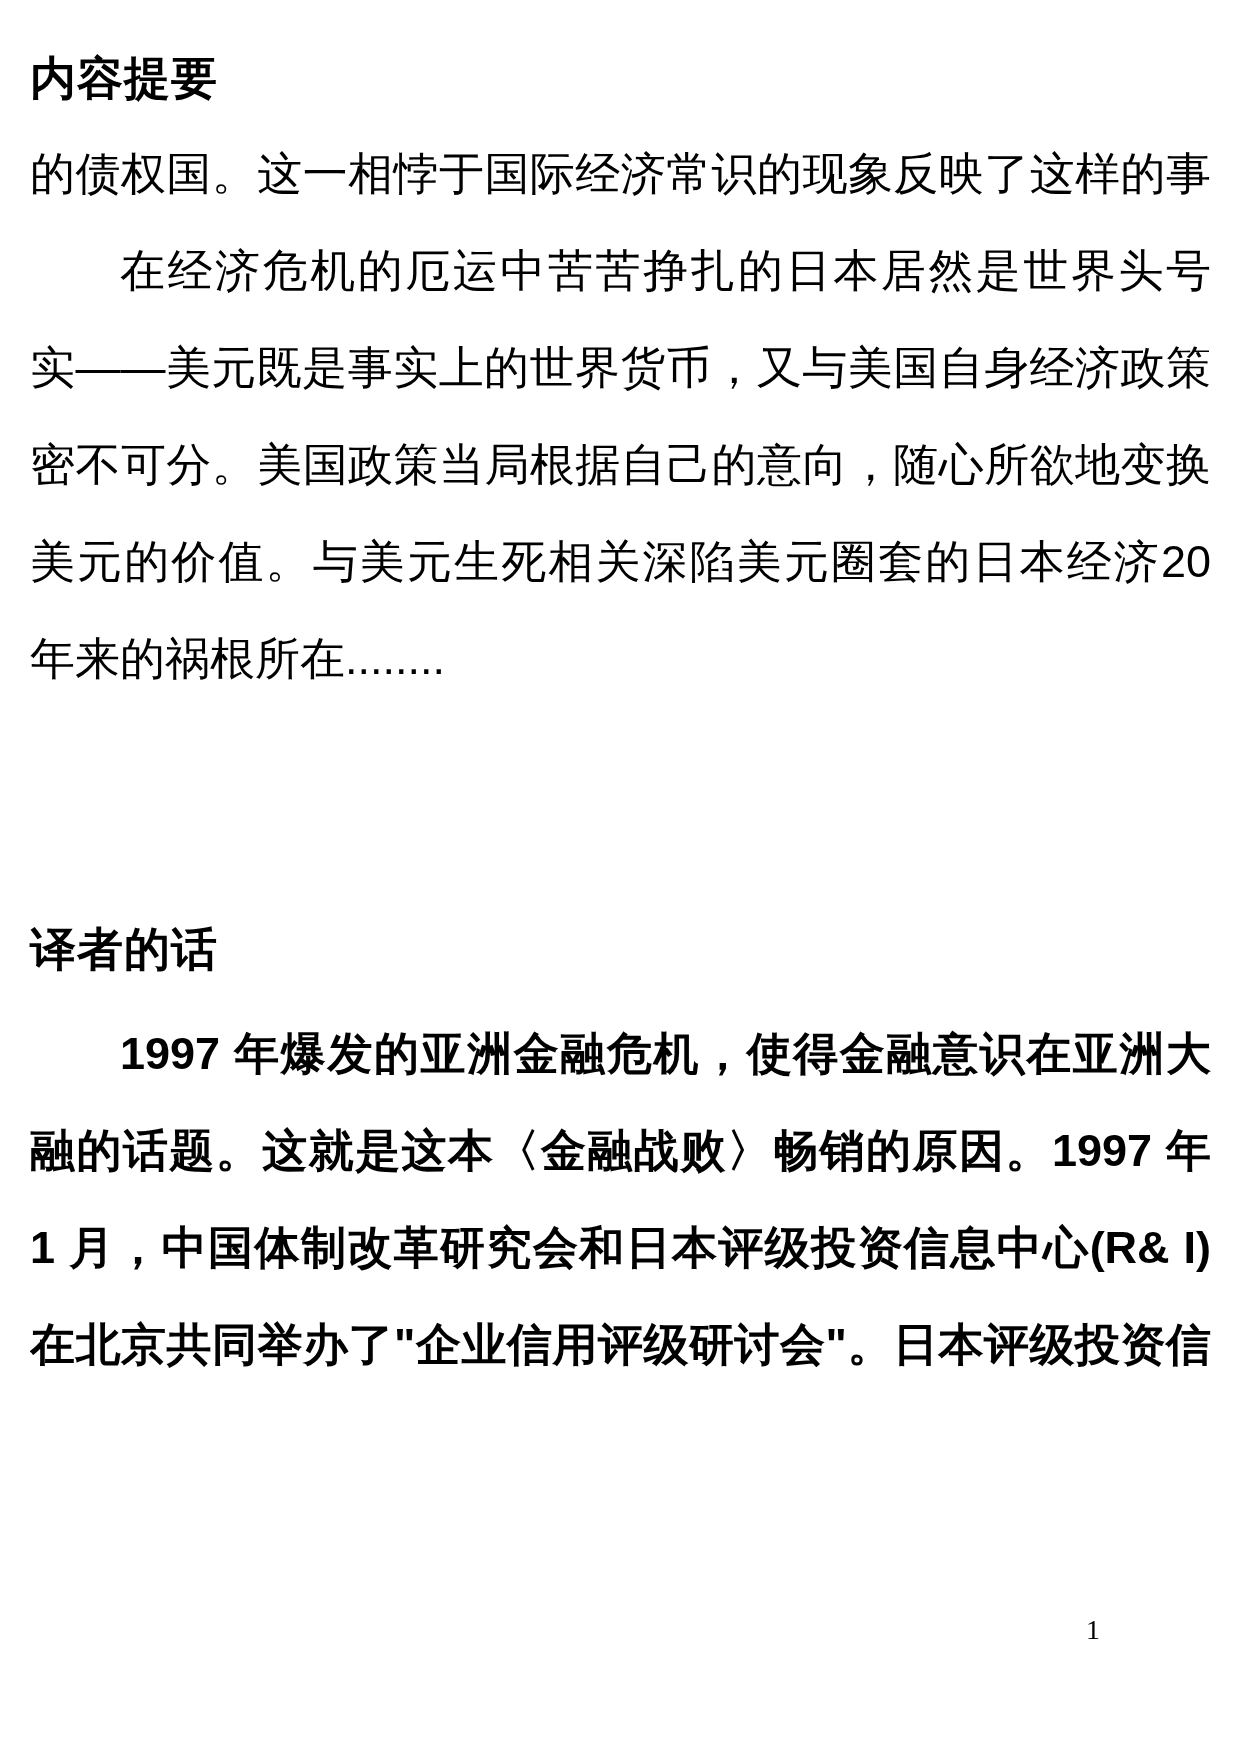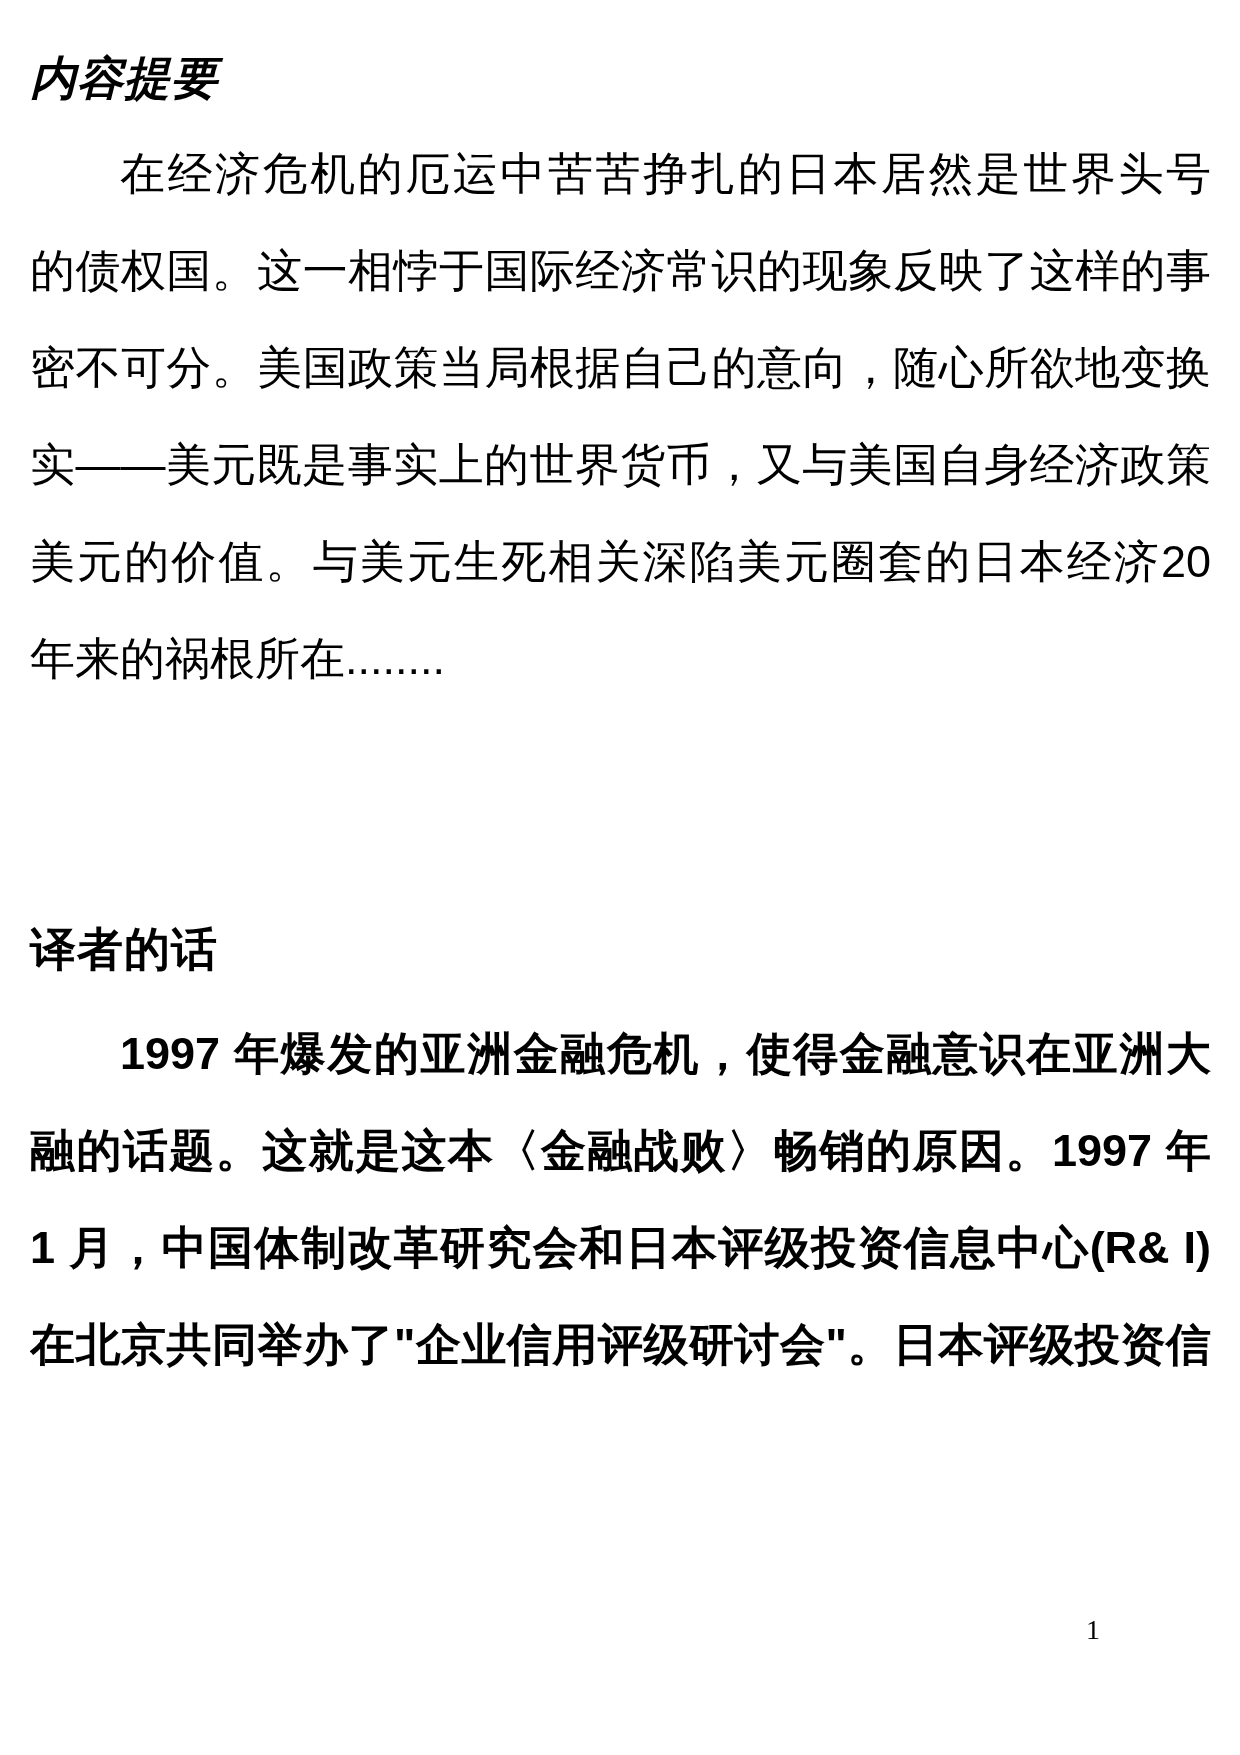--- a/index.html
+++ b/index.html
@@ -26,21 +26,21 @@
   .heading {
     position: absolute;
     left: 30px;
     margin: 0;
     font-size: 46px;
     font-weight: bold;
     line-height: 1.05;
     letter-spacing: 1px;
     white-space: nowrap;
   }
-  .h-summary    { top: 54px; font-style: italic; }
+  .h-summary    { top: 54px; }
   .h-translator { top: 929px; font-family: Liberation Mono, monospace; }
   .para {
     position: absolute;
     left: 30px;
     width: 1181px;
   }
   .p-summary    { top: 125px; }
   .p-translator { top: 1005px; font-weight: bold; }
   .line {
     height: 97px;
@@ -66,24 +66,24 @@
   }
 </style>
 </head>
 <body>
 
 <div class="page">
 
   <h2 class="heading h-summary">内容提要</h2>
 
   <div class="para p-summary ragged-last">
+      <div class="line">的债权国。这一相悖于国际经济常识的现象反映了这样的事</div>
       <div class="line first">在经济危机的厄运中苦苦挣扎的日本居然是世界头号</div>
-      <div class="line">的债权国。这一相悖于国际经济常识的现象反映了这样的事</div>
+      <div class="line">实——美元既是事实上的世界货币，又与美国自身经济政策</div>
       <div class="line">密不可分。美国政策当局根据自己的意向，随心所欲地变换</div>
-      <div class="line">实——美元既是事实上的世界货币，又与美国自身经济政策</div>
       <div class="line">美元的价值。与美元生死相关深陷美元圈套的日本经济20</div>
       <div class="line last">年来的祸根所在........</div>
     </div>
 
   <h2 class="heading h-translator">译者的话</h2>
 
   <div class="para p-translator">
       <div class="line first">1997 年爆发的亚洲金融危机，使得金融意识在亚洲大</div>
       <div class="line">融的话题。这就是这本〈金融战败〉畅销的原因。1997 年</div>
       <div class="line">1 月，中国体制改革研究会和日本评级投资信息中心(R&amp; I)</div>

